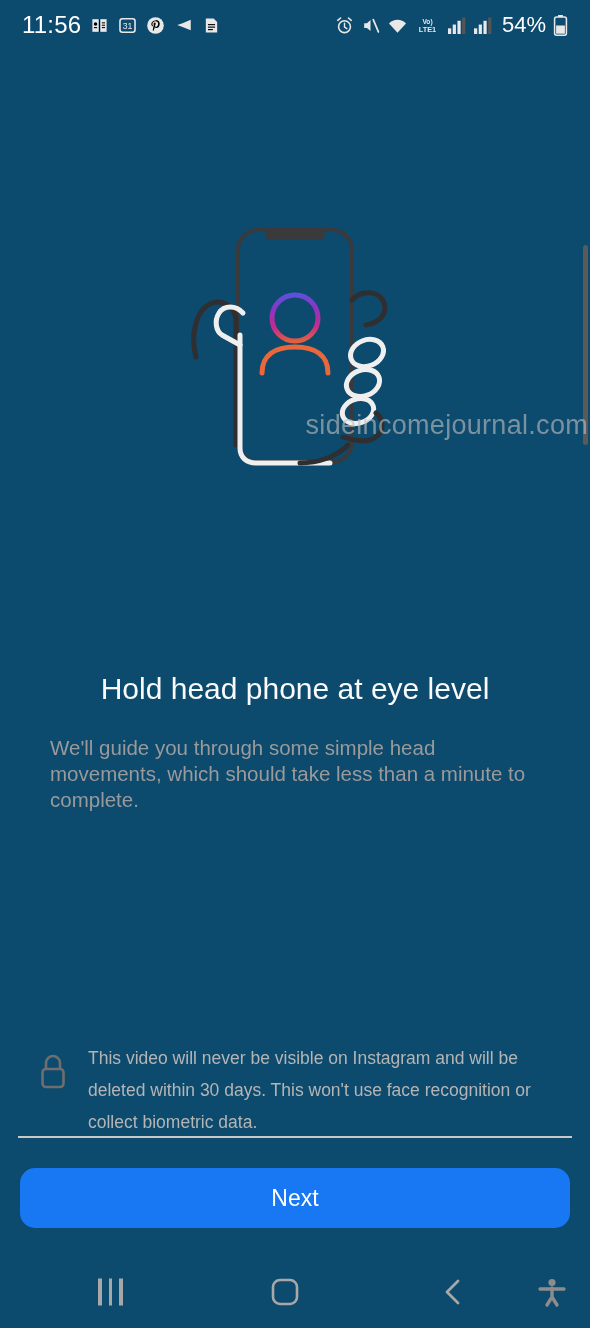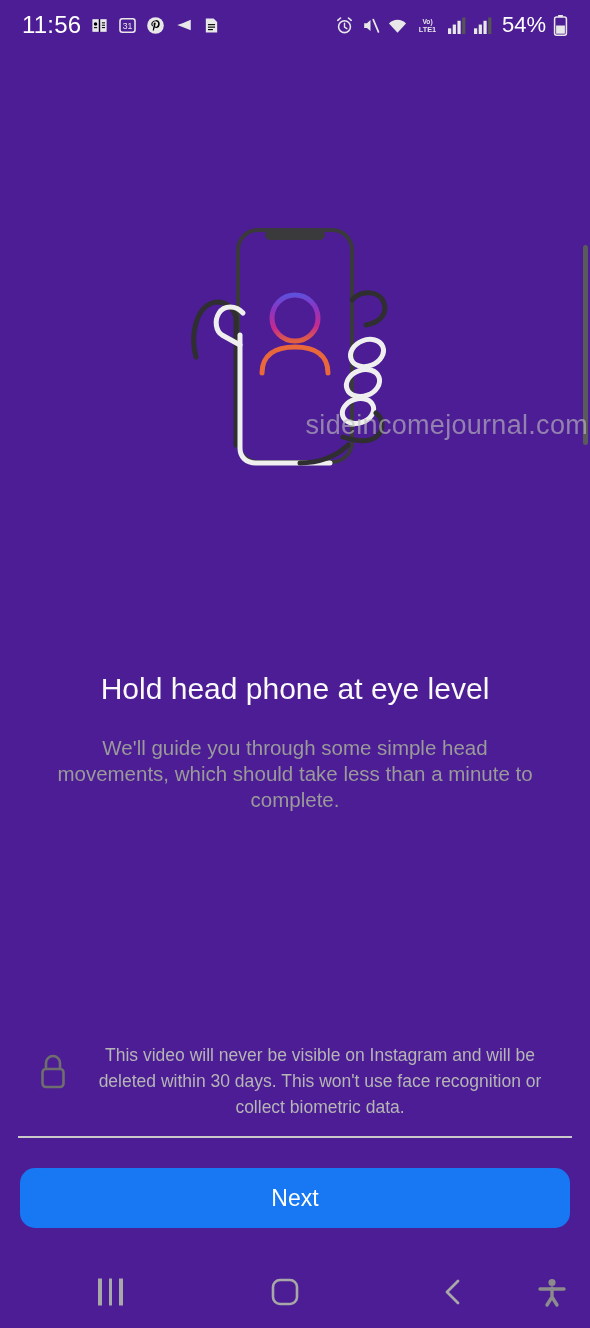--- a/index.html
+++ b/index.html
@@ -5,21 +5,21 @@
   * { margin:0; padding:0; box-sizing:border-box; }
   html, body {
     width:590px; height:1328px;
     background:#000;
     font-family:"Liberation Sans", sans-serif;
     overflow:hidden;
   }
   .screen {
     position:relative;
     width:590px; height:1328px;
-    background:#4c1d95;
+    background:#0c4a6e;
   }
 
   
   .status-bar {
     position:absolute; top:0; left:0;
     width:590px; height:50px;
     display:flex; align-items:center;
     padding:0 22px;
     color:#f2f2f2;
   }
@@ -58,38 +58,36 @@
   
   .title {
     position:absolute; top:672px; left:0; width:590px;
     text-align:center;
     font-size:30px;
     color:#fafafa;
     font-weight:400;
   }
   .subtitle {
     position:absolute; top:735px; left:50px; width:490px;
-    text-align:center;
     font-size:20.5px;
     line-height:26px;
     color:#9a9a9a;
   }
 
   
   .privacy {
     position:absolute; top:1042px; left:38px;
     width:514px;
     display:flex; align-items:flex-start; gap:20px;
   }
   .lock-icon { flex:0 0 auto; margin-top:10px; }
   .privacy-text {
     font-size:17.5px;
-    line-height:26px;
+    line-height:32px;
     color:#b5b5b5;
-    text-align:center;
   }
 
   
   .divider {
     position:absolute; top:1136px; left:18px;
     width:554px; height:2px;
     background:#c9c9c9;
   }
   .cta-button {
     position:absolute; top:1168px; left:20px;

